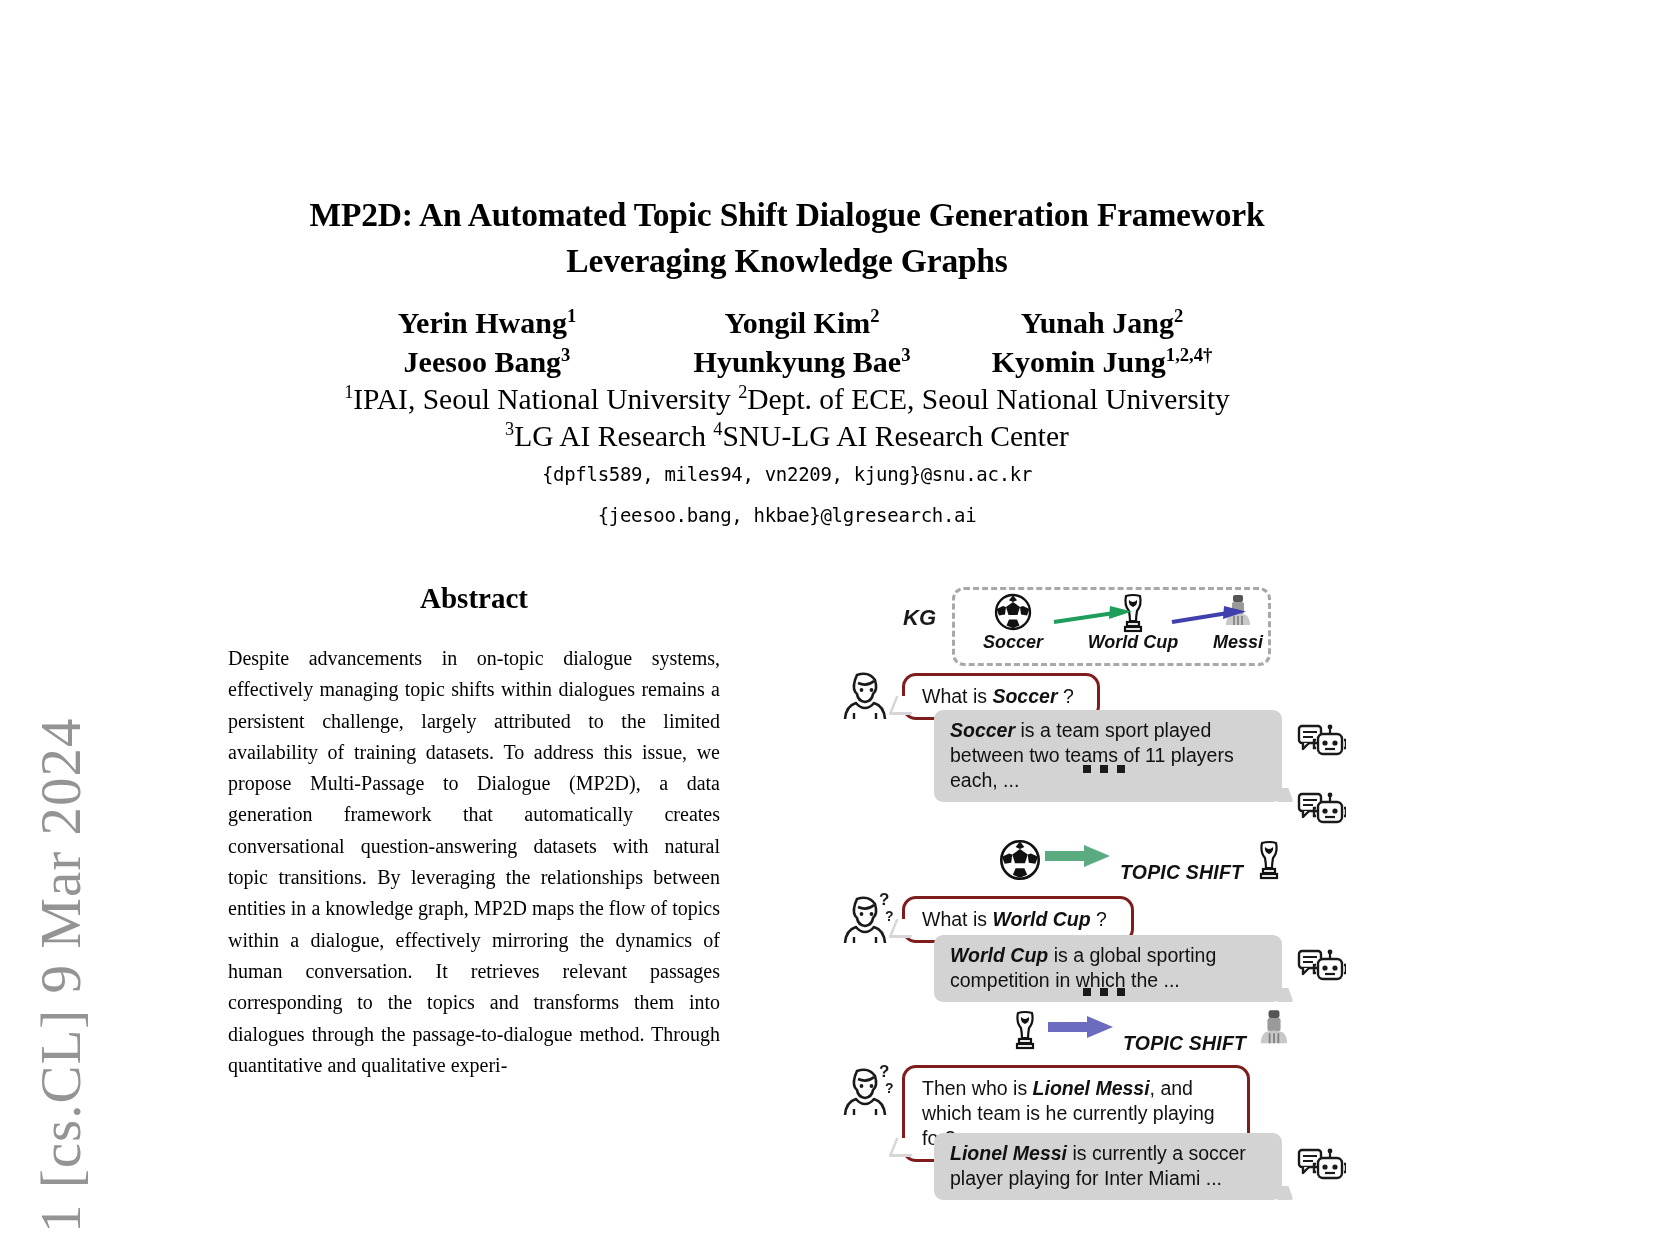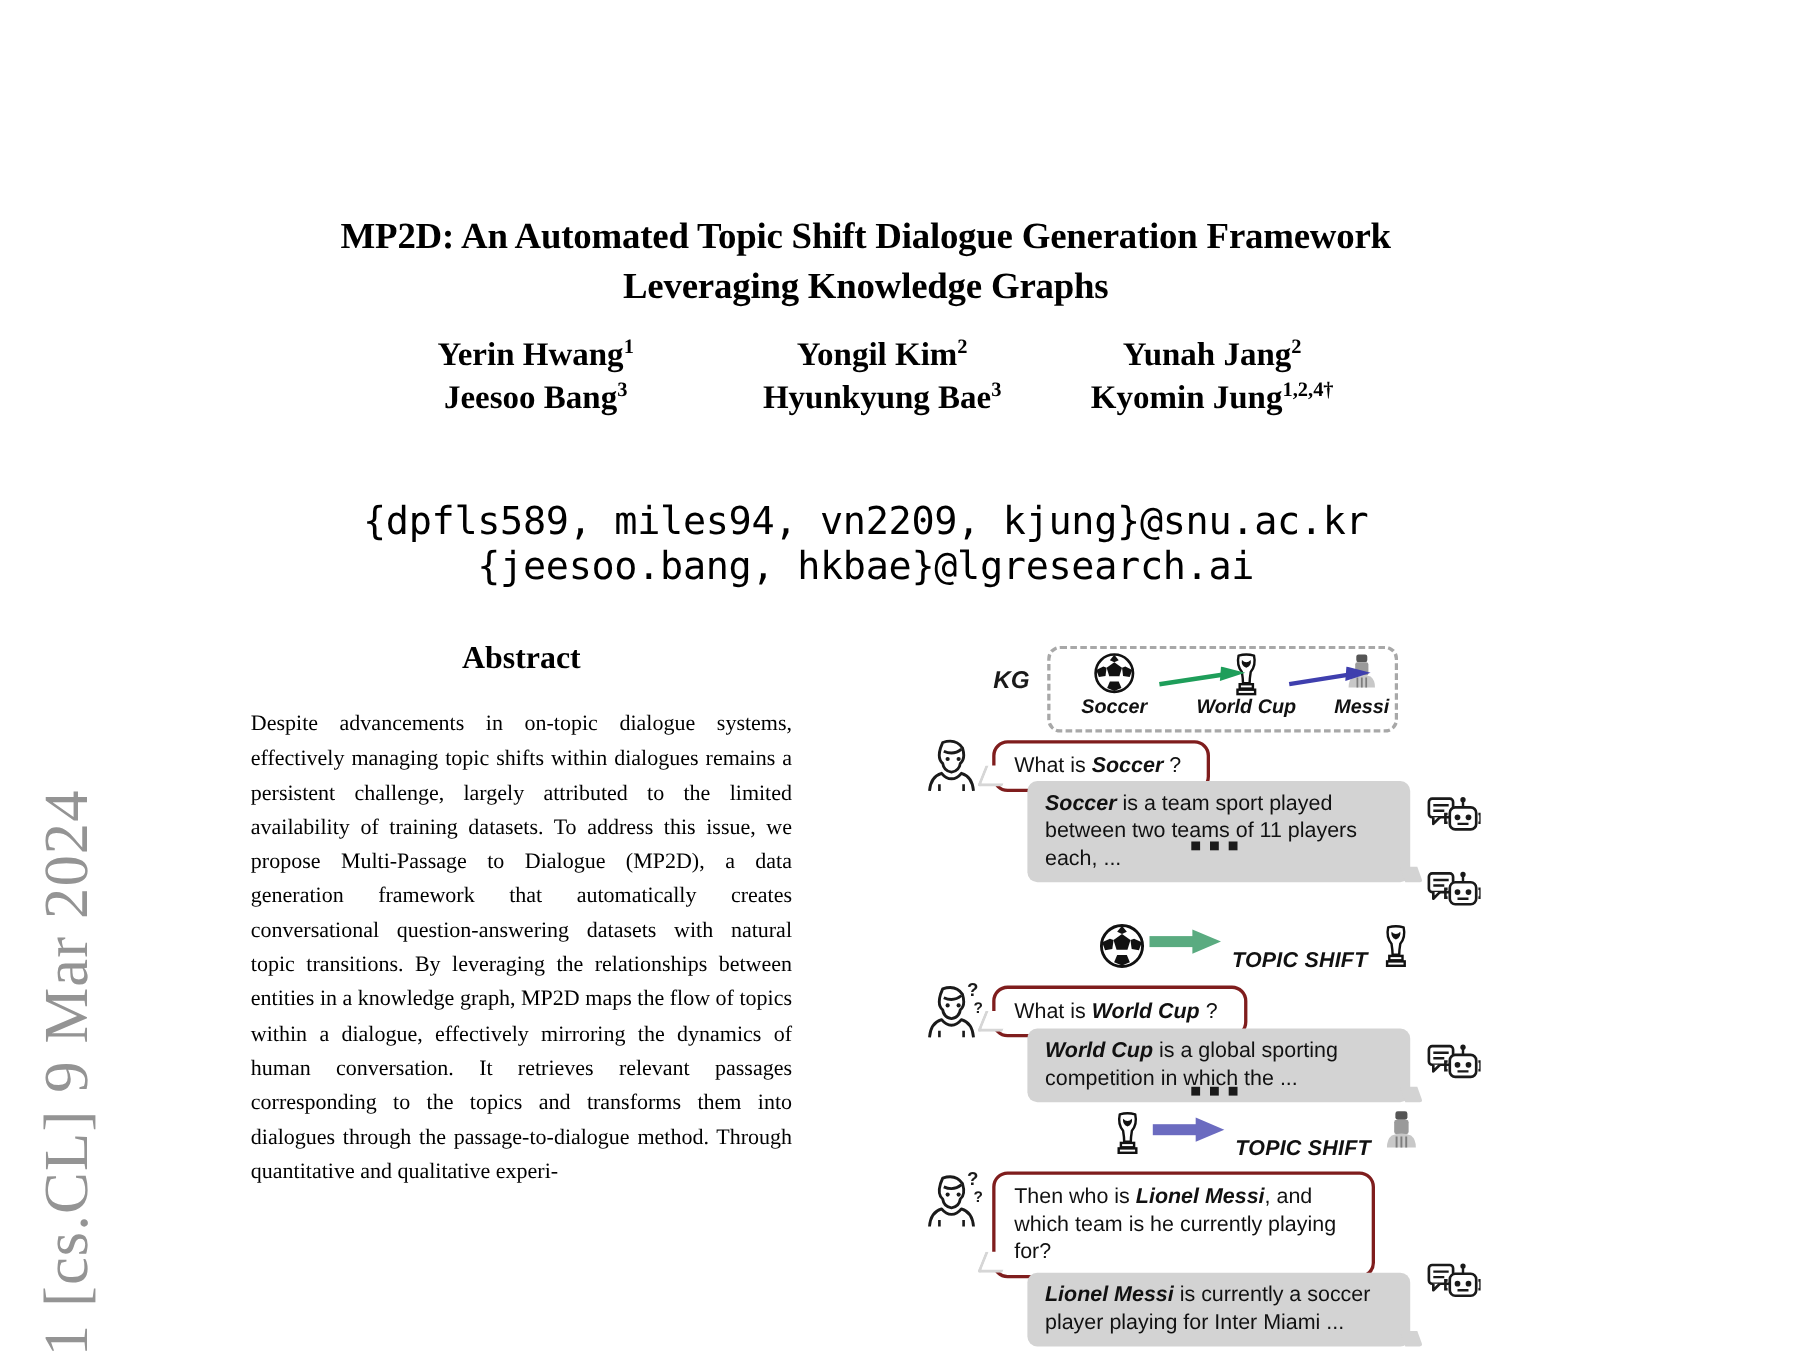--- a/index.html
+++ b/index.html
@@ -88,21 +88,21 @@
     text-align: center;
     font-size: 29.5px;
     line-height: 36.5px;
   }
   #emails {
     position: absolute;
     left: 227px; top: 454px;
     width: 1120px;
     text-align: center;
     font-family: "DejaVu Sans Mono", monospace;
-    font-size: 35px;
+    font-size: 19px;
     line-height: 41px;
     letter-spacing: -0.3px;
   }
 
   
   #abstract-heading {
     position: absolute;
     left: 228px; top: 582px;
     width: 492px;
     text-align: center;
@@ -253,20 +253,24 @@
       <span class="author"><span>Yongil Kim</span><sup>2</sup></span>
       <span class="author"><span>Yunah Jang</span><sup>2</sup></span>
     </div>
     <div class="author-row row2">
       <span class="author"><span>Jeesoo Bang</span><sup>3</sup></span>
       <span class="author"><span>Hyunkyung Bae</span><sup>3</sup></span>
       <span class="author"><span>Kyomin Jung</span><sup>1,2,4†</sup></span>
     </div>
   </div>
 
+  <div id="affiliations">
+    <div><sup>1</sup><span>IPAI, Seoul National University </span><sup>2</sup><span>Dept. of ECE, Seoul National University</span></div>
+    <div><sup>3</sup><span>LG AI Research </span><sup>4</sup><span>SNU-LG AI Research Center</span></div>
+  </div>
 
   <div id="emails">
     <div>{dpfls589, miles94, vn2209, kjung}@snu.ac.kr</div>
     <div>{jeesoo.bang, hkbae}@lgresearch.ai</div>
   </div>
 
   <div id="abstract-heading">Abstract</div>
   <div id="abstract-body">Despite advancements in on-topic dialogue systems, effectively managing topic shifts within dialogues remains a persistent challenge, largely attributed to the limited availability of training datasets. To address this issue, we propose Multi-Passage to Dialogue (MP2D), a data generation framework that automatically creates conversational question-answering datasets with natural topic transitions. By leveraging the relationships between entities in a knowledge graph, MP2D maps the flow of topics within a dialogue, effectively mirroring the dynamics of human conversation. It retrieves relevant passages corresponding to the topics and transforms them into dialogues through the passage-to-dialogue method. Through quantitative and qualitative experi-</div>
 
   <div id="figure">
@@ -482,21 +486,21 @@
         <path d="M6 52 q1 -13 11 -16 q4 5 9 5 q5 0 9 -5 q10 3 11 16" fill="#fff" stroke="#1a1a1a" stroke-width="2.6" stroke-linejoin="round"></path>
         <path d="M15 52 l0 -6 M37 52 l0 -6" stroke="#1a1a1a" stroke-width="2.4"></path>
         <text x="40" y="14" font-family="Liberation Sans, sans-serif" font-size="17" font-weight="bold" fill="#1a1a1a">?</text>
         <text x="46" y="30" font-family="Liberation Sans, sans-serif" font-size="14" font-weight="bold" fill="#1a1a1a">?</text>
       </svg>
     </span>
     <div class="bubble user" style="left:72px; top:495px; width:348px;">
       <span><span>Then who is </span><b>Lionel Messi</b><span>, and which team is he currently playing for?</span></span>
     </div>
 
-    <div class="bubble bot" style="left:104px; top:563px; width:348px;margin-top:24px;">
+    <div class="bubble bot" style="left:104px; top:563px; width:348px;">
       <span><b>Lionel Messi</b><span> is currently a soccer player playing for Inter Miami ...</span></span>
     </div>
     <span class="avatar" style="left:466px; top:572px;">
       <svg width="50" height="46" viewBox="0 0 50 46">
         <rect x="3" y="8" width="22" height="17" rx="3" fill="#fff" stroke="#1a1a1a" stroke-width="2.4"></rect>
         <path d="M7 14 l14 0 M7 19 l10 0" stroke="#1a1a1a" stroke-width="2.2"></path>
         <path d="M7 25 l0 6 l6 -6" fill="#fff" stroke="#1a1a1a" stroke-width="2.4" stroke-linejoin="round"></path>
         <rect x="22" y="16" width="24" height="20" rx="5" fill="#fff" stroke="#1a1a1a" stroke-width="2.4"></rect>
         <circle cx="29" cy="25" r="2.6" fill="#1a1a1a"></circle>
         <circle cx="39" cy="25" r="2.6" fill="#1a1a1a"></circle>

